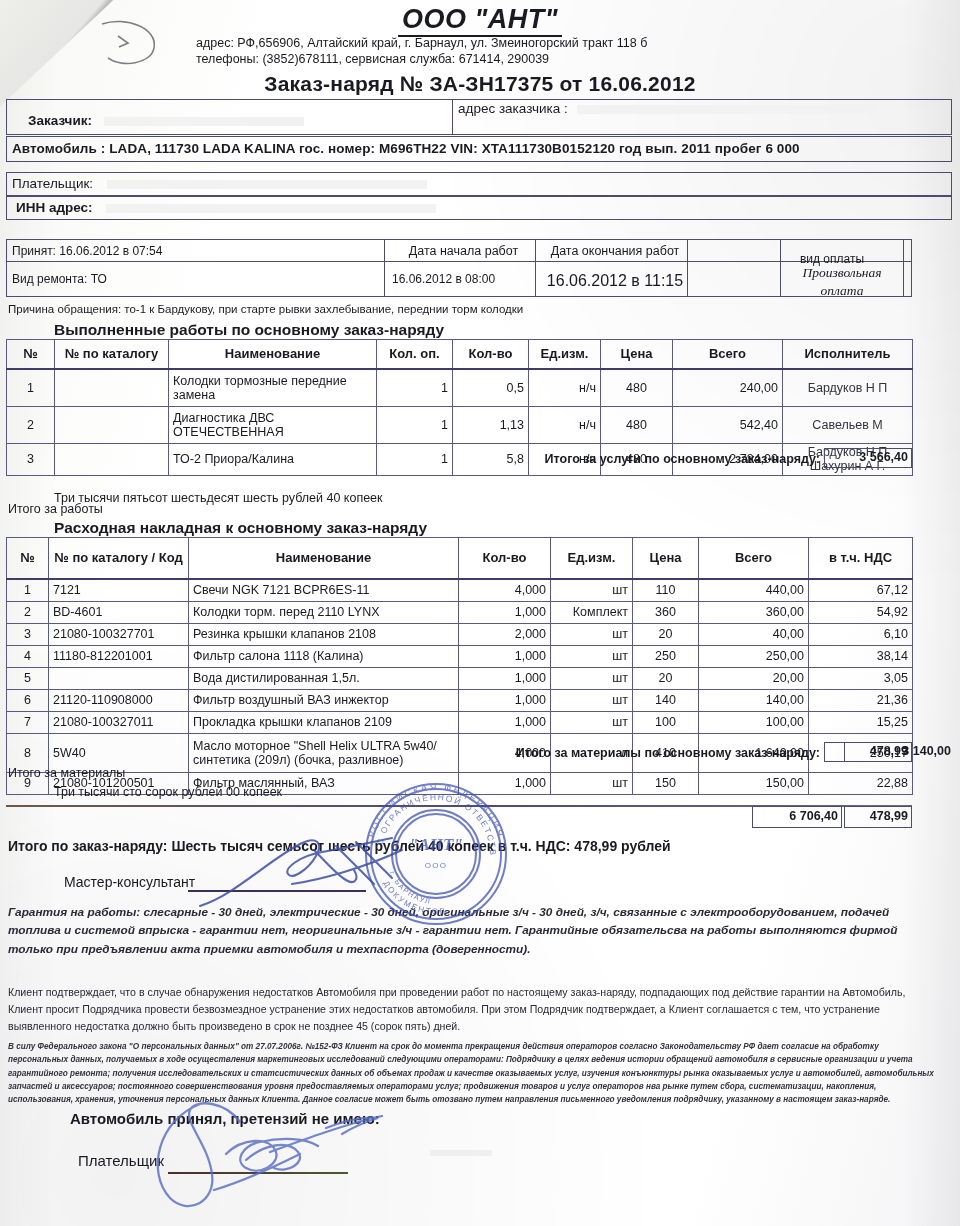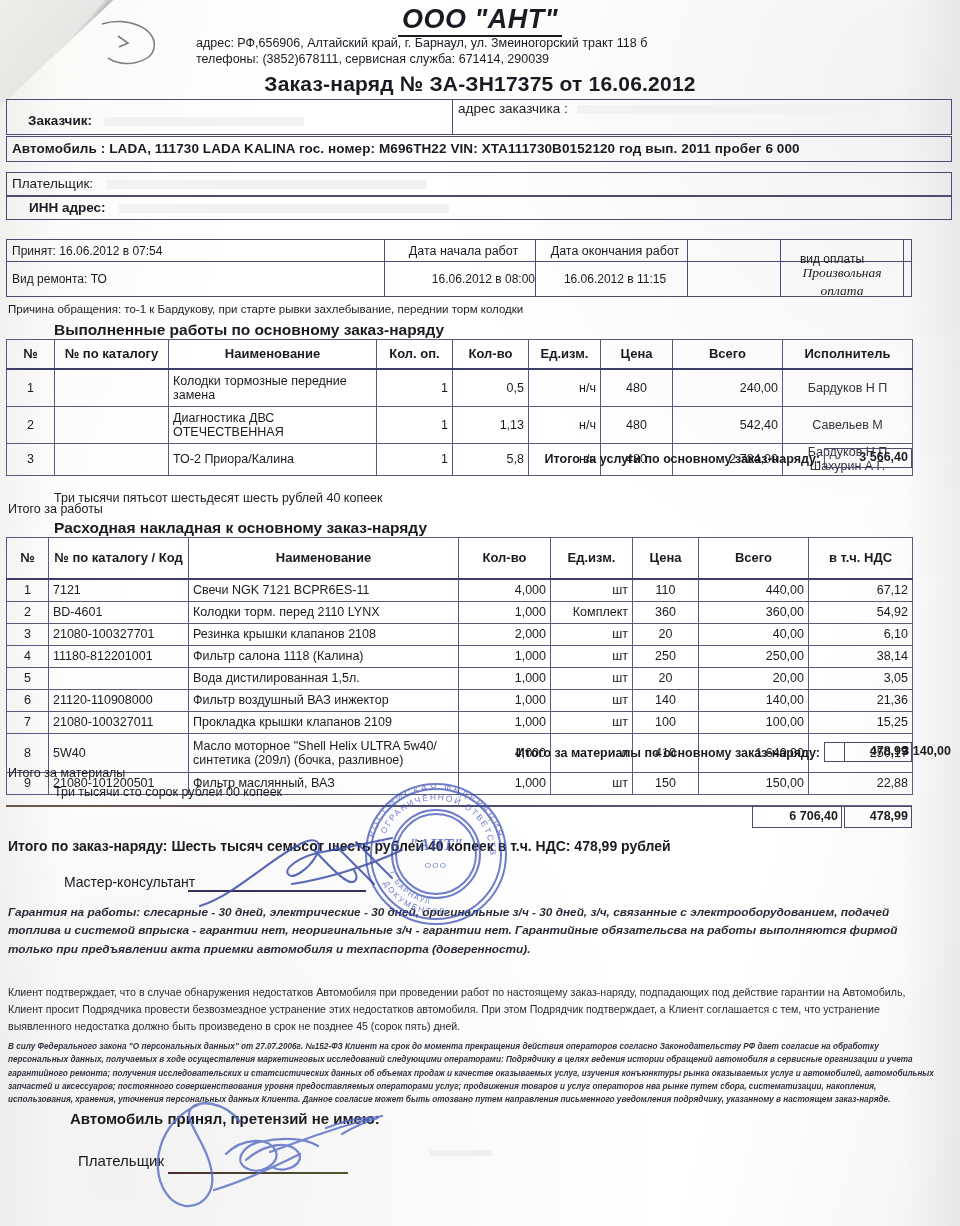--- a/index.html
+++ b/index.html
@@ -59,36 +59,36 @@
   #customer-label{left:28px;top:113px;font-size:13.5px;font-weight:bold;}
   #customer-addr-label{left:458px;top:101px;font-size:13.5px;}
   .redact{display:inline-block;height:9px;background:#f2f2f2;vertical-align:middle;}
 
   #vehicle-box{left:6px;top:136px;width:946px;height:26px;}
   #vehicle-line{left:12px;top:141px;font-size:13.5px;font-weight:bold;white-space:nowrap;letter-spacing:.1px;}
 
   #payer-box{left:6px;top:172px;width:946px;height:24px;}
   #payer-label{left:12px;top:176px;font-size:13.5px;font-weight:normal;}
   #inn-box{left:6px;top:196px;width:946px;height:24px;}
-  #inn-label{left:29px;top:200px;font-size:13.5px;font-weight:bold;}
+  #inn-label{left:16px;top:200px;font-size:13.5px;font-weight:bold;}
 
   
   #dates-box{left:6px;top:239px;width:906px;height:58px;}
   #dates-head-rule{left:6px;top:261px;width:906px;height:1px;background:#4c4c72;}
   #dates-v1{left:384px;top:239px;width:1px;height:58px;background:#4c4c72;}
   #dates-v2{left:535px;top:239px;width:1px;height:58px;background:#4c4c72;}
   #dates-v3{left:687px;top:239px;width:1px;height:58px;background:#4c4c72;}
   #payment-box{left:780px;top:239px;width:124px;height:58px;border:1px solid #4c4c72;box-sizing:border-box;}
   #accepted-at{left:12px;top:244px;font-size:12px;}
   #repair-kind{left:12px;top:272px;font-size:12px;}
   #date-start-label{left:392px;top:244px;width:143px;text-align:center;font-size:12.5px;}
   #date-end-label{left:543px;top:244px;width:144px;text-align:center;font-size:12.5px;}
   #payment-label{left:780px;top:252px;width:104px;text-align:center;font-size:12px;}
-  #date-start-val{left:392px;top:272px;width:143px;text-align:right;font-size:12px;}
-  #date-end-val{left:543px;top:272px;width:144px;text-align:center;font-size:12px;}
+  #date-start-val{left:392px;top:272px;width:143px;text-align:left;font-size:12px;}
+  #date-end-val{left:543px;top:272px;width:144px;text-align:center;font-size:16px;}
   #payment-val{
     left:780px;top:264px;width:124px;text-align:center;font-size:13.5px;
     font-family:"Liberation Serif","DejaVu Serif",serif;font-style:italic;line-height:1.35;
   }
   #reason-line{left:8px;top:303px;font-size:11.5px;}
 
   
   .section-heading{font-size:15.5px;font-weight:bold;}
   #works-heading{left:54px;top:321px;}
   #materials-heading{left:54px;top:519px;}

